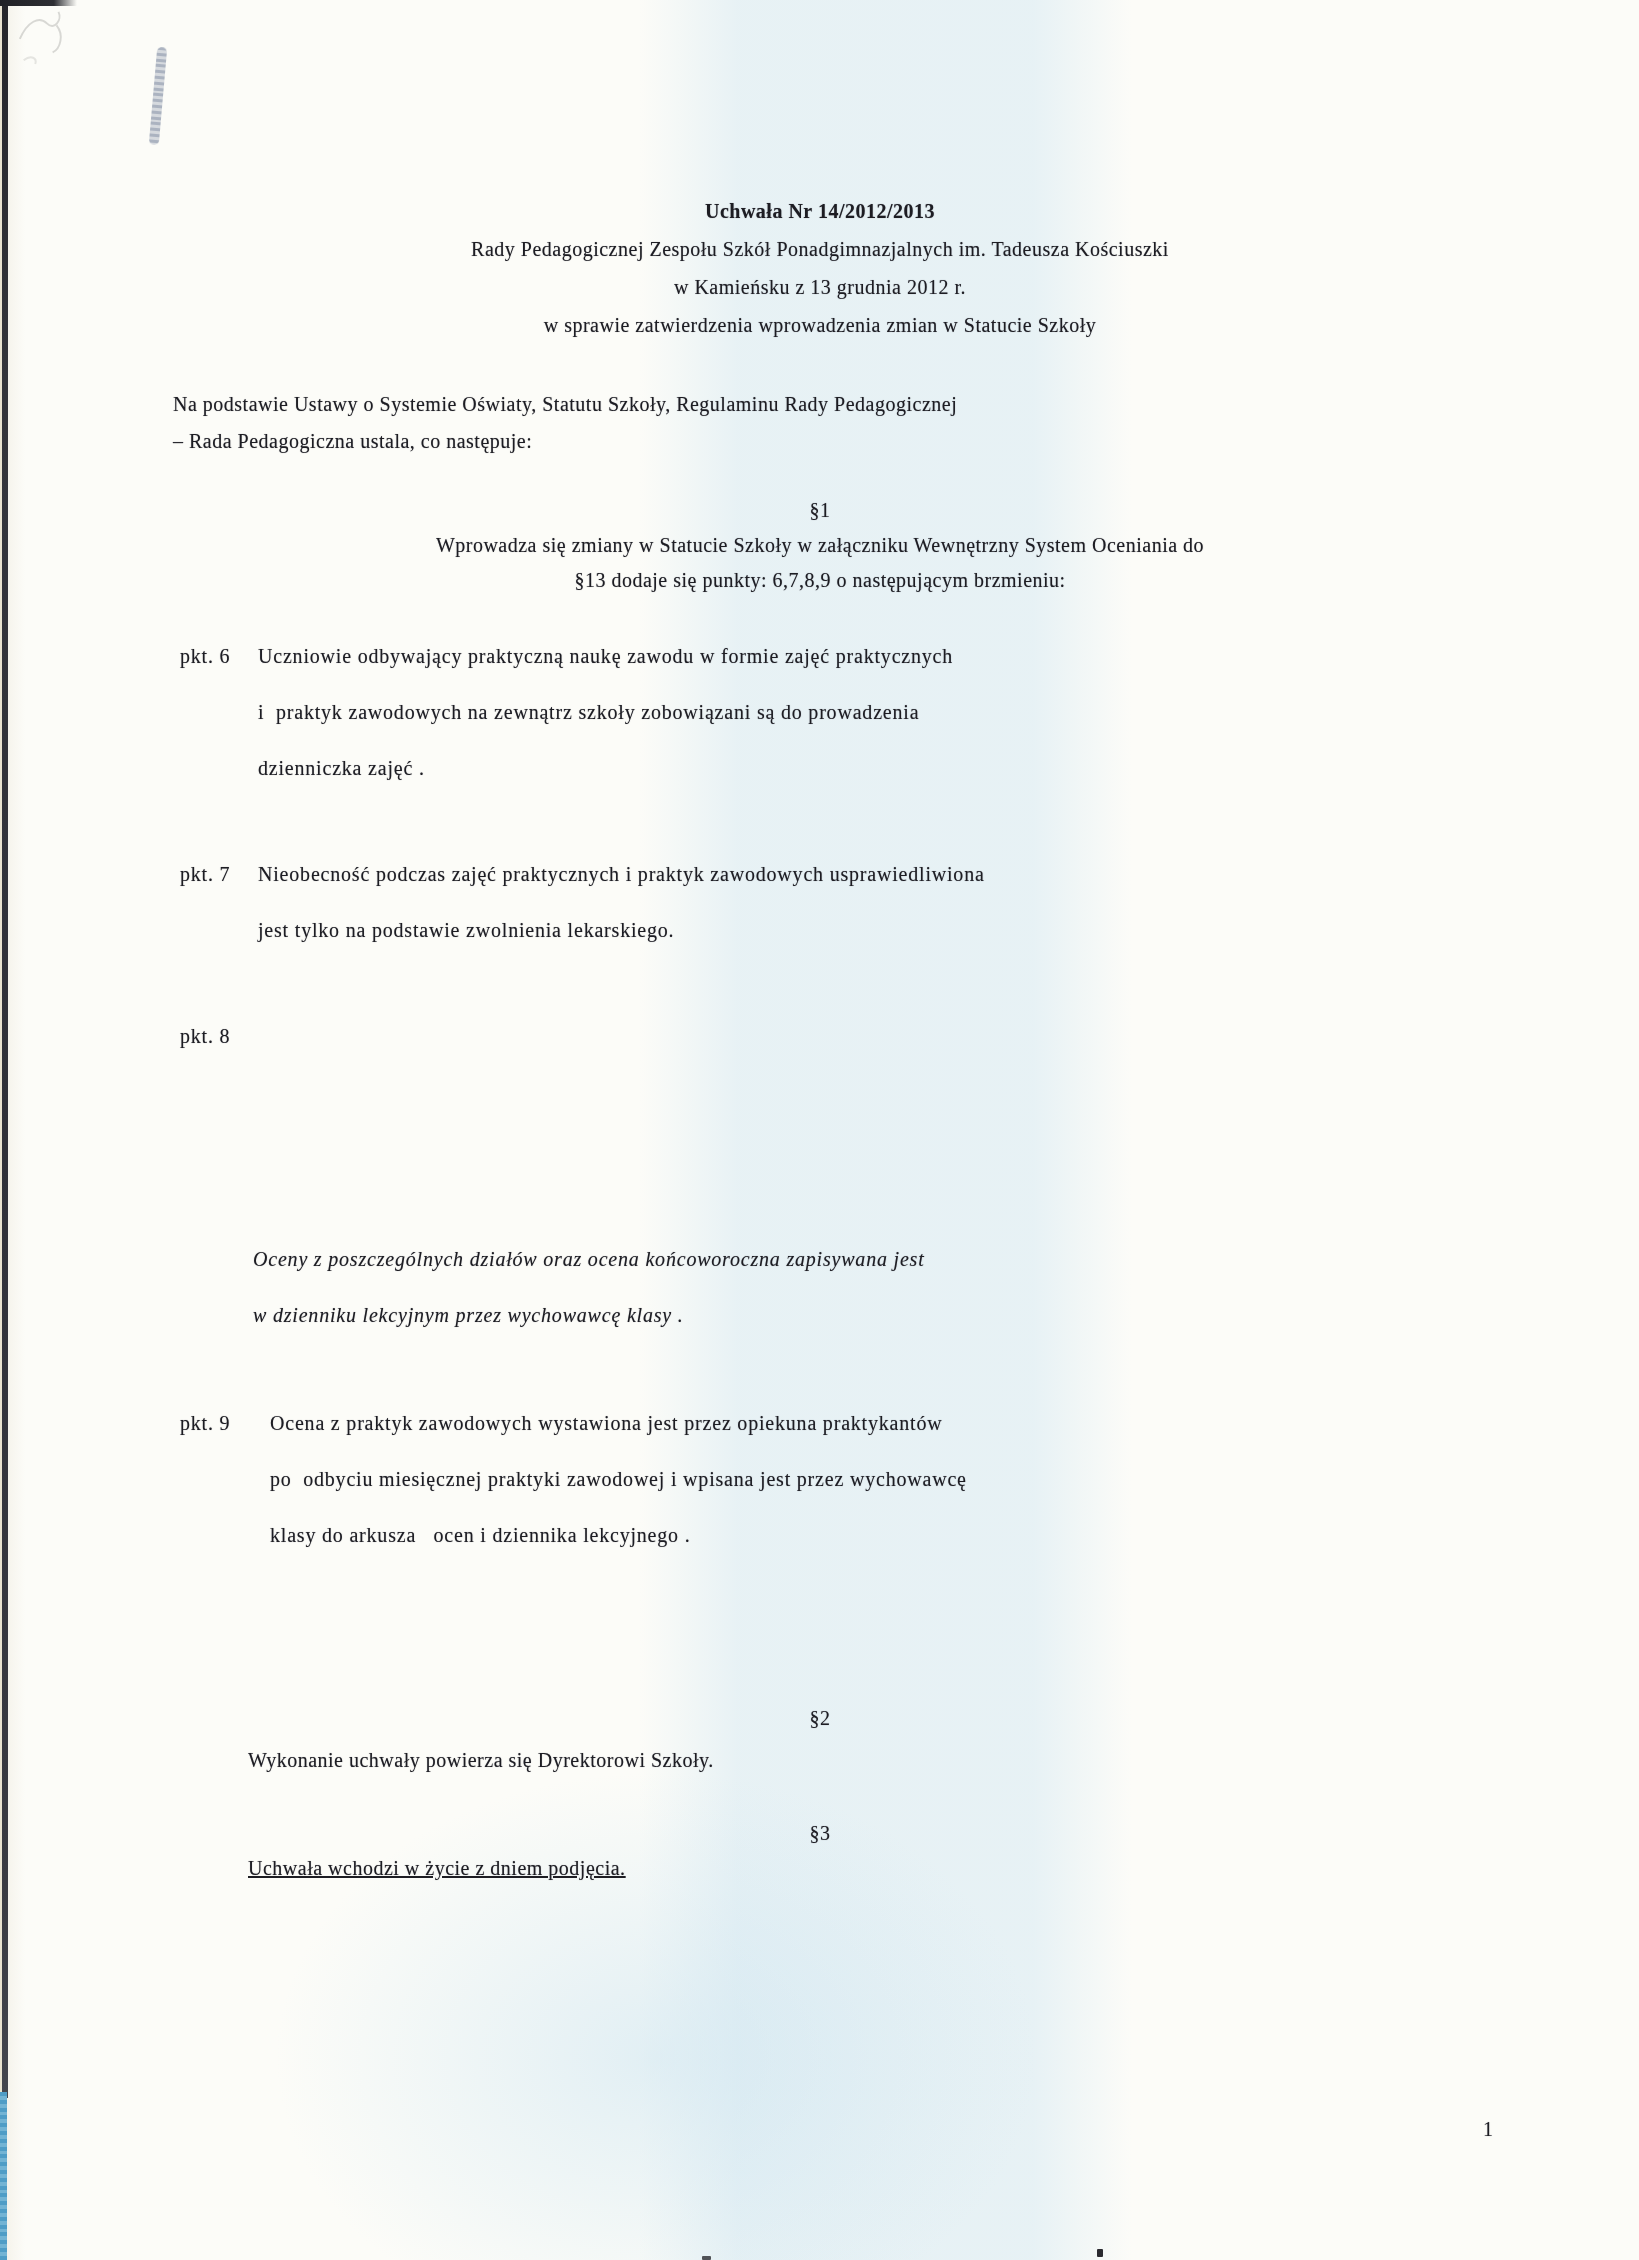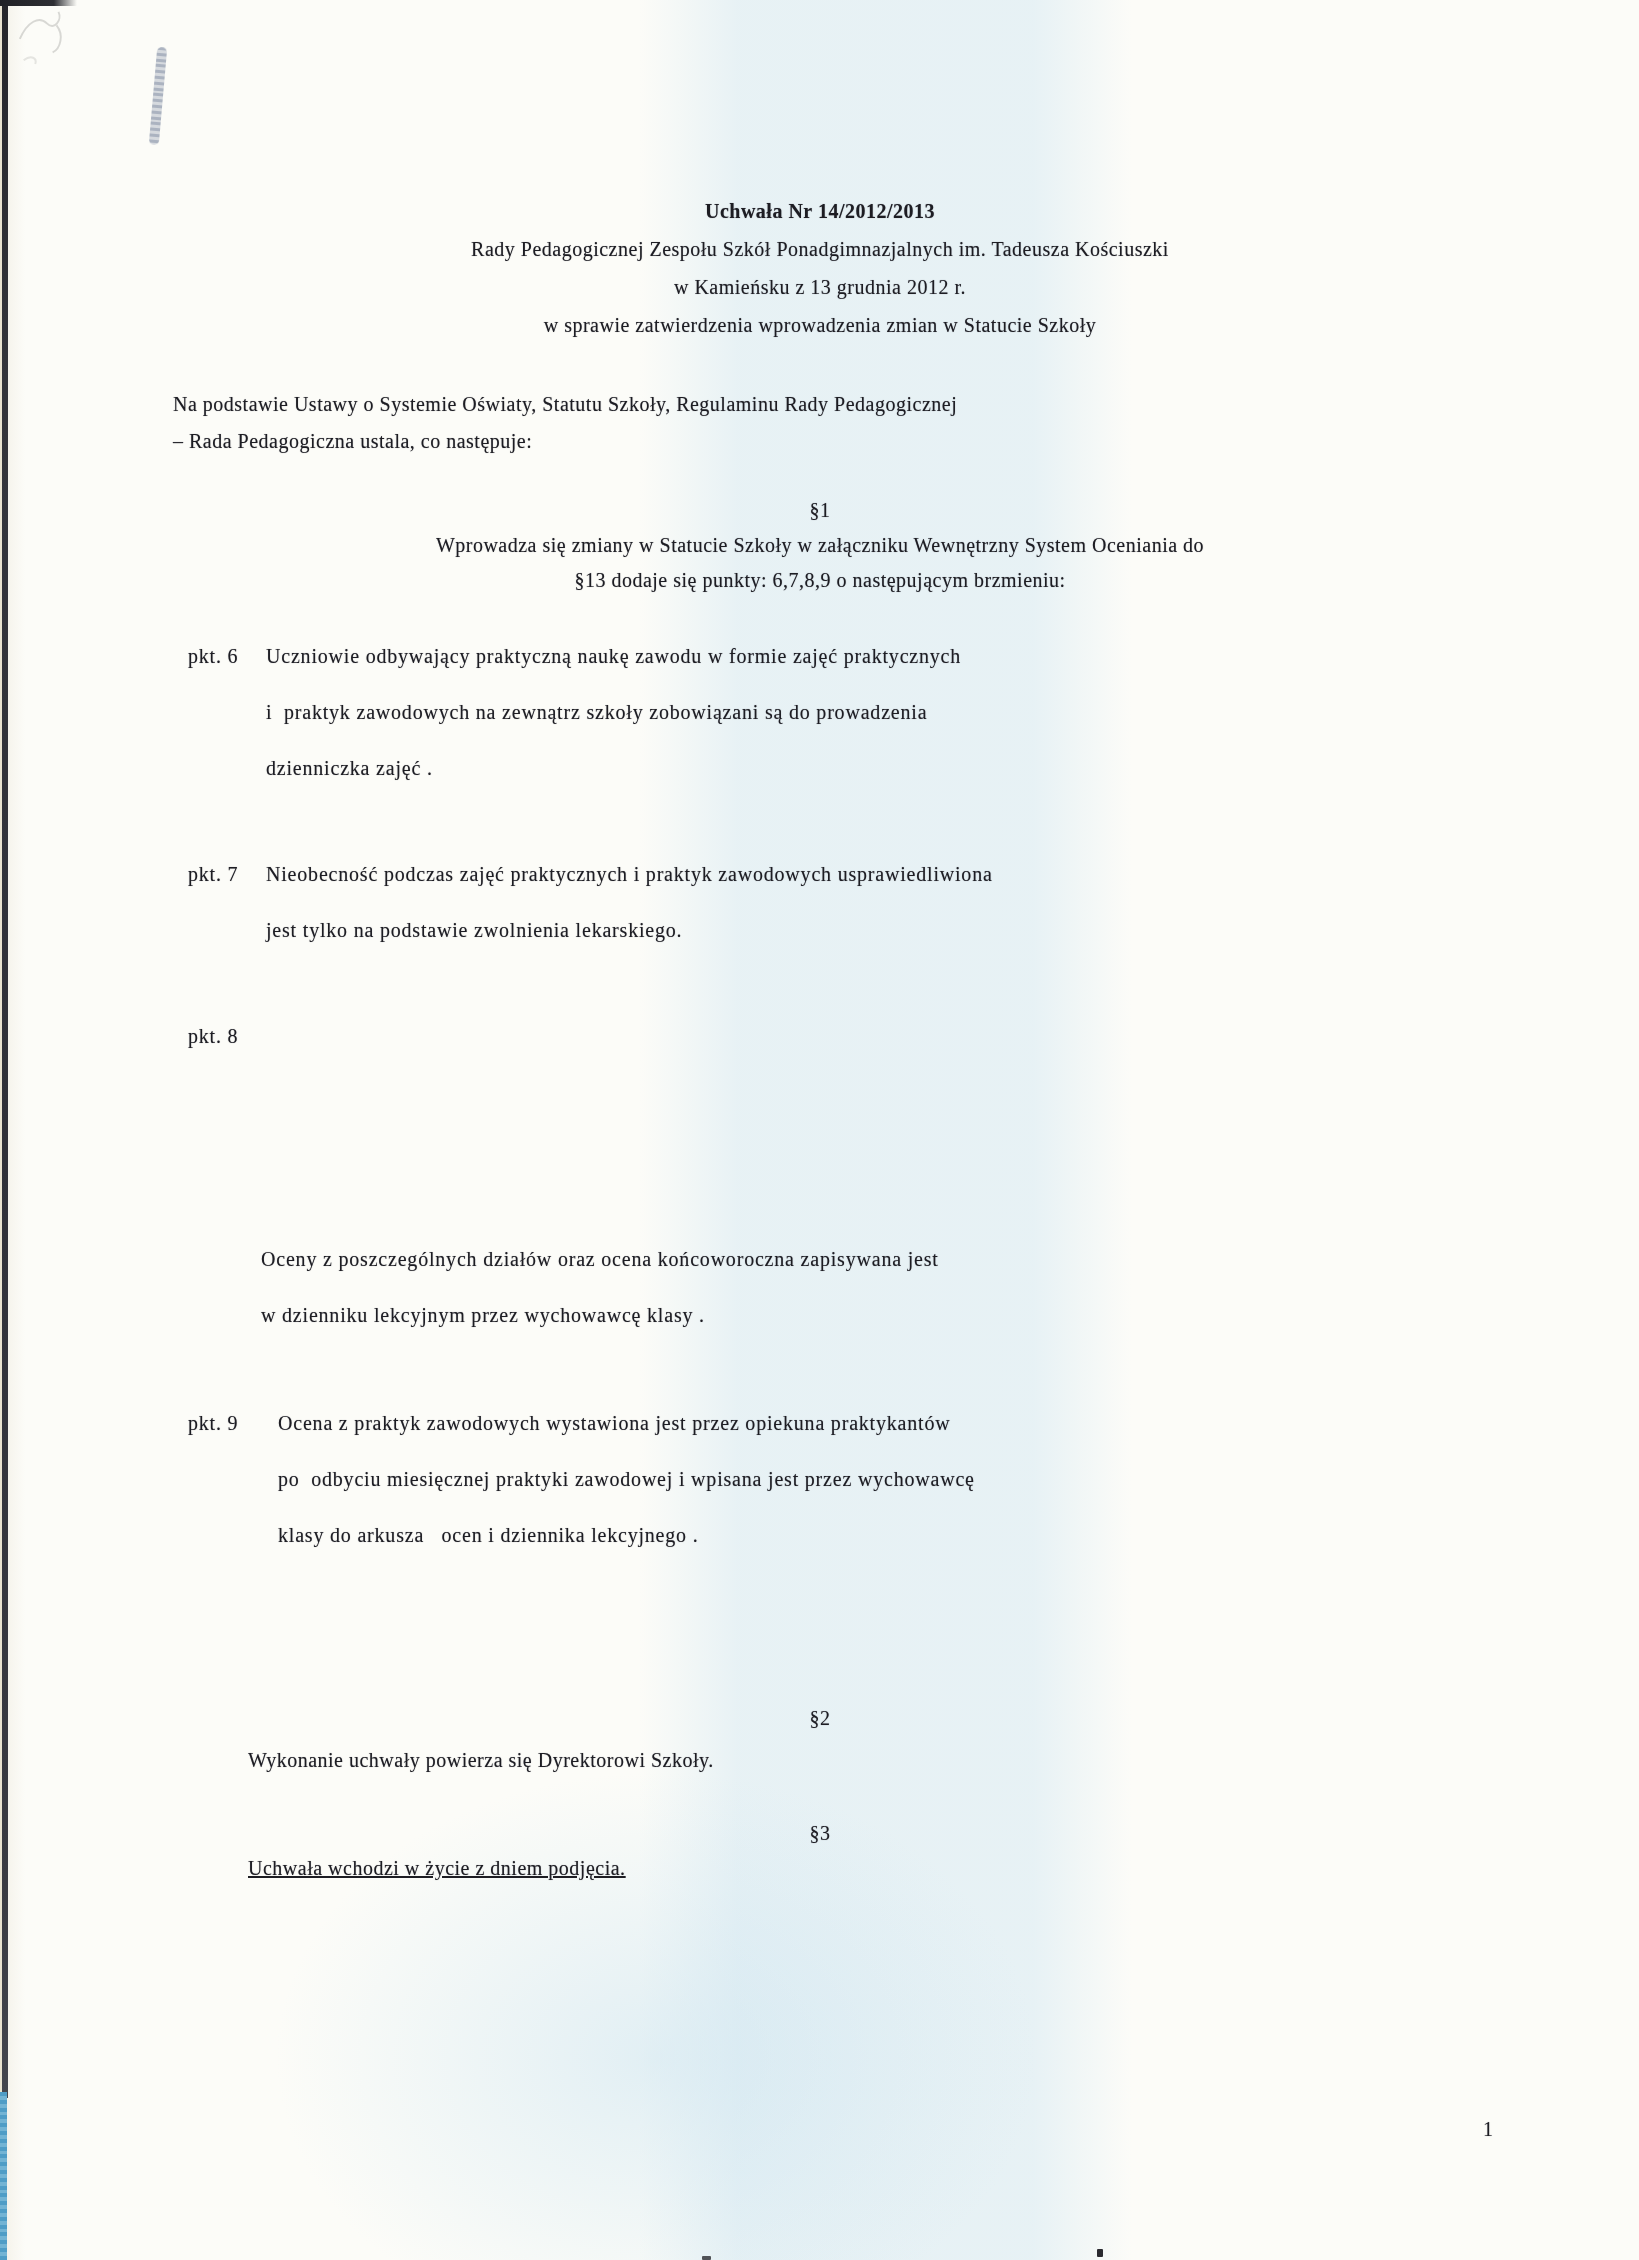--- a/index.html
+++ b/index.html
@@ -72,33 +72,33 @@
   }
   .intro-block {
     position: absolute; top: 386px; left: 173px;
     line-height: 37px;
   }
   .s1-block {
     position: absolute; top: 493px; left: 0; width: 1640px;
     line-height: 35px; text-align: center;
   }
   .pkt {
-    position: absolute; left: 12px; width: 1512px;
+    position: absolute; left: 4px; width: 1512px;
     letter-spacing: 0.8px;
   }
   .pkt-label {
     position: absolute; left: 176px; top: 0; line-height: 56px;
   }
   .pkt-lines {
     margin-left: 254px; line-height: 56px;
   }
   .pkt-6 { top: 628px; }
   .pkt-7 { top: 846px; }
   .pkt-8 { top: 1008px; }
-  .pkt-cont { top: 1231px; }
+  .pkt-cont { top: 1231px; font-style: italic; }
   .pkt-cont .pkt-lines { margin-left: 249px; }
   .pkt-9 { top: 1395px; padding-left: 12px; }
   .s2-mark  { position: absolute; top: 1701px; left: 0; width: 1640px; line-height: 35px; text-align: center; }
   .s2-text  { position: absolute; top: 1743px; left: 248px; line-height: 35px; }
   .s3-mark  { position: absolute; top: 1816px; left: 0; width: 1640px; line-height: 35px; text-align: center; }
   .s3-text  { position: absolute; top: 1851px; left: 248px; line-height: 35px; text-decoration: underline; }
   .pagenum  { position: absolute; top: 2112px; left: 1483px; line-height: 35px; }
 </style>
 </head>
 <body>

